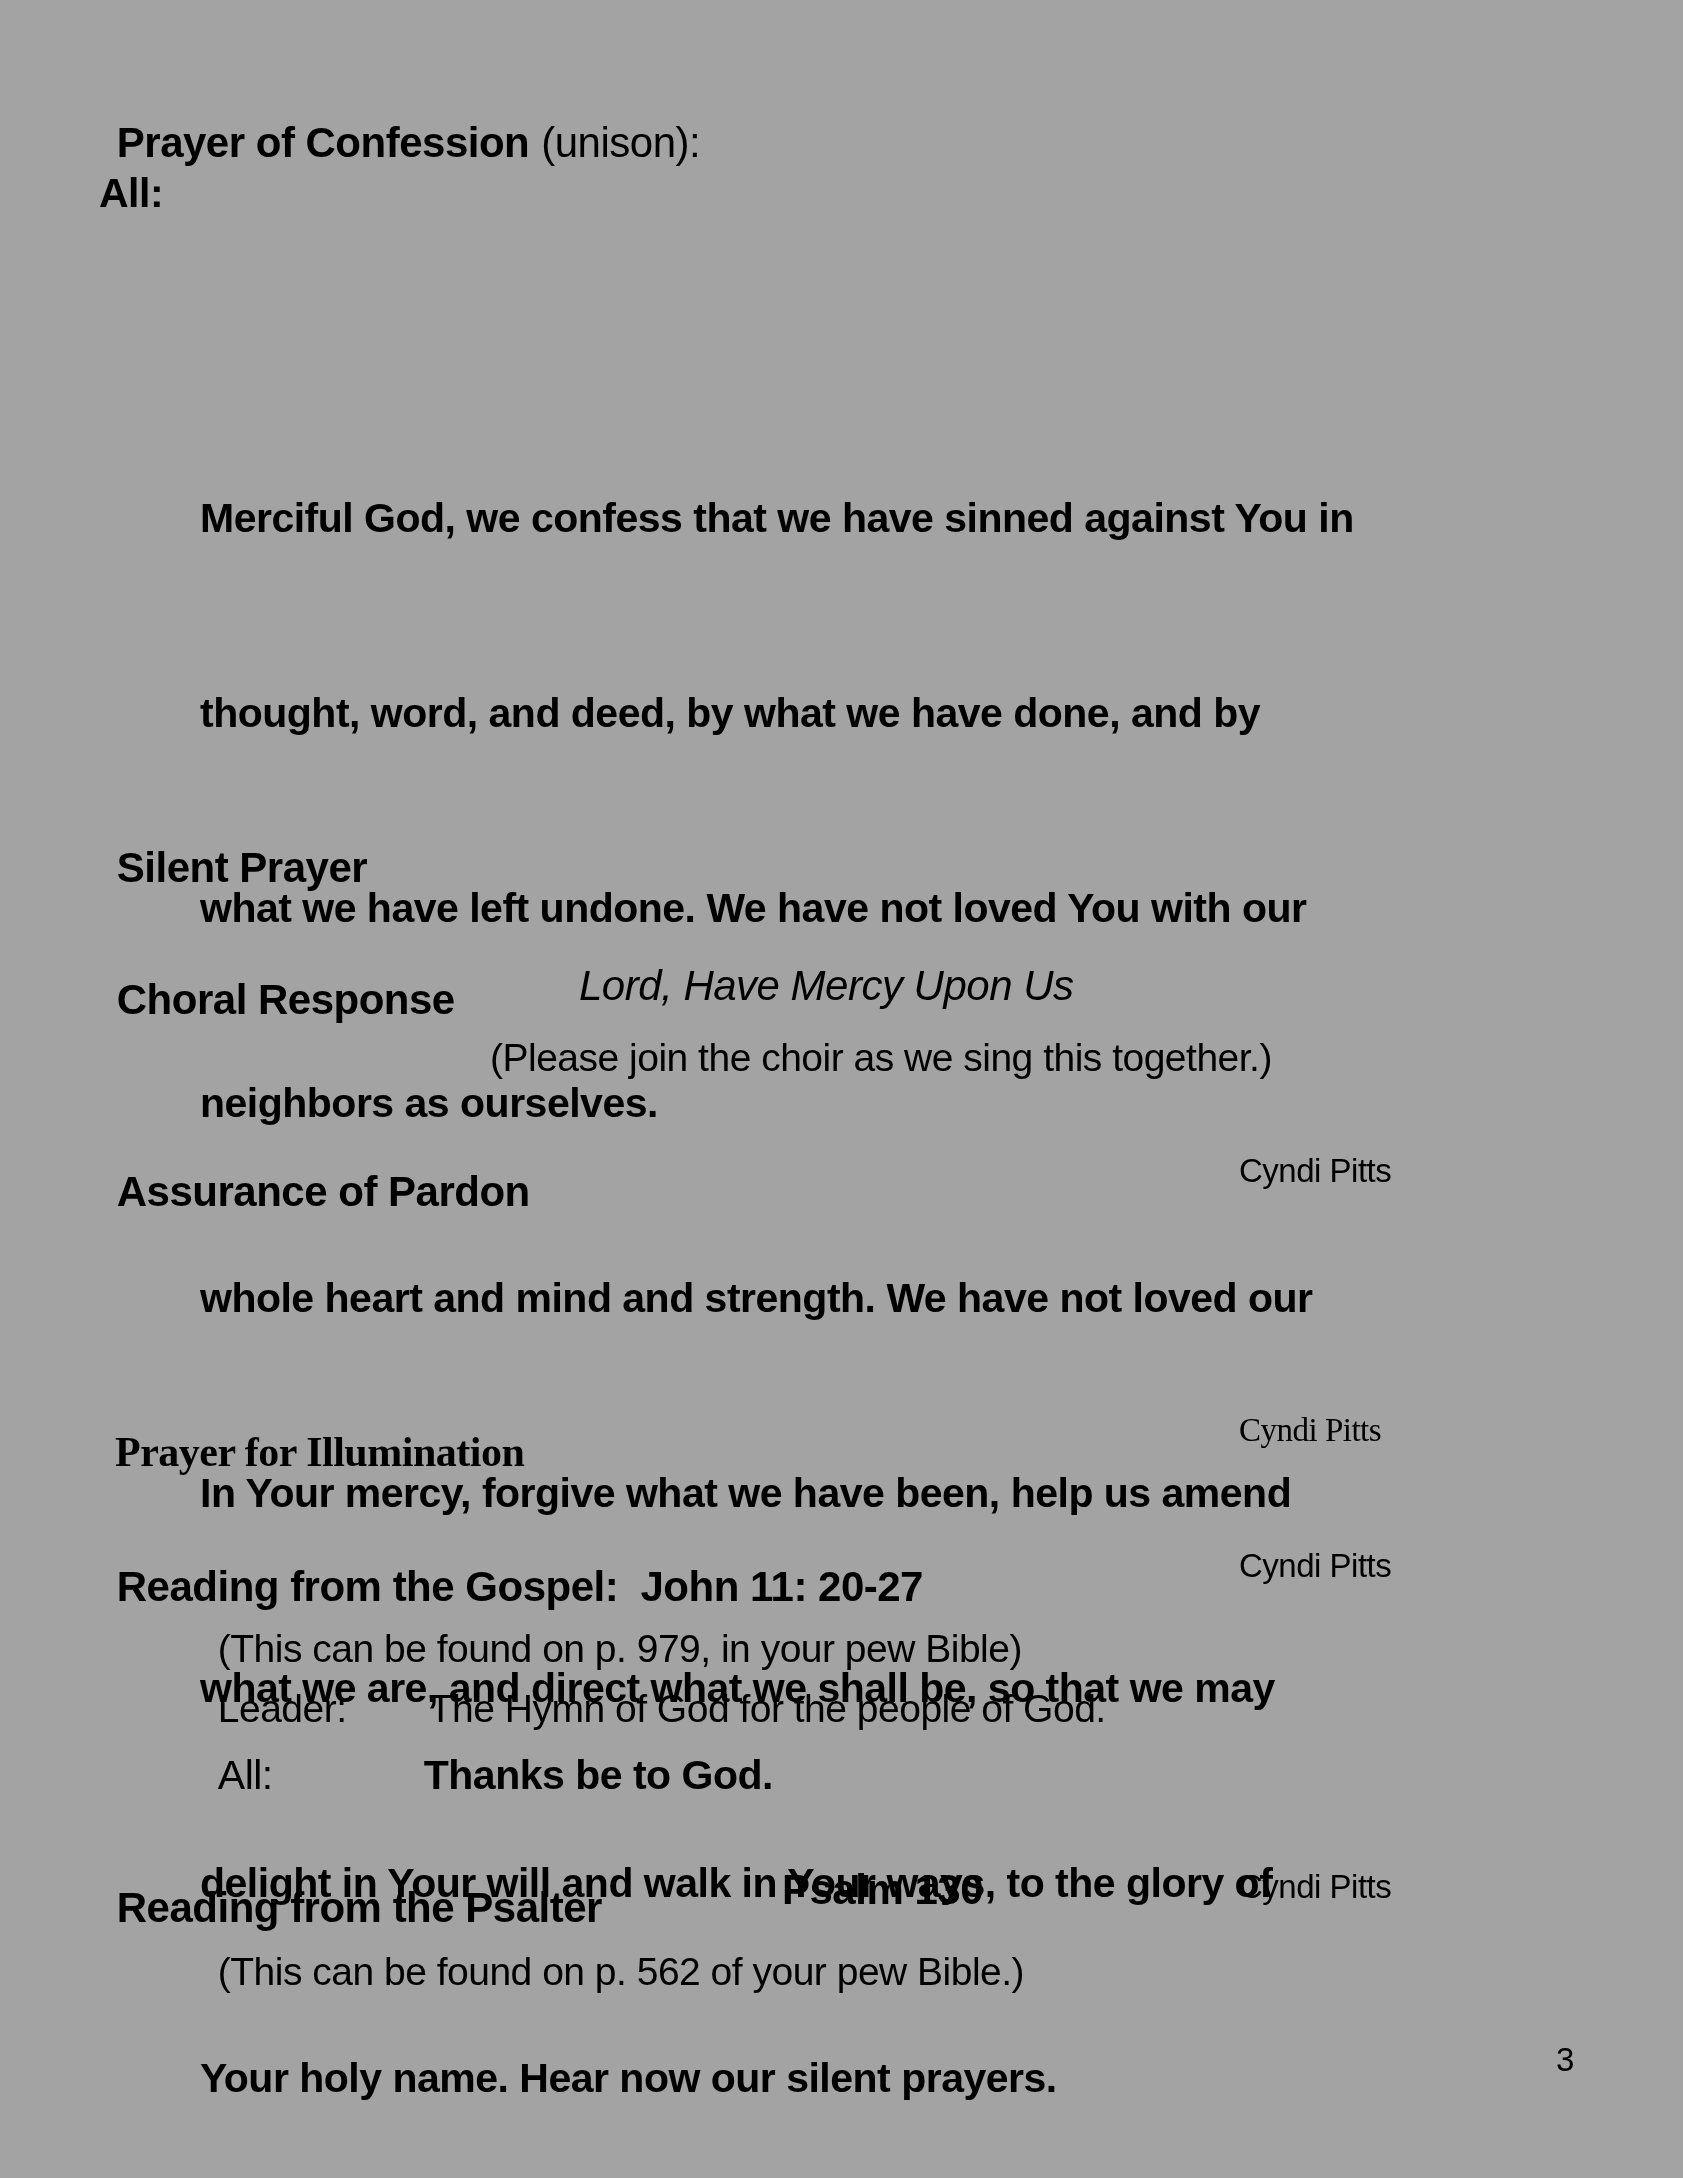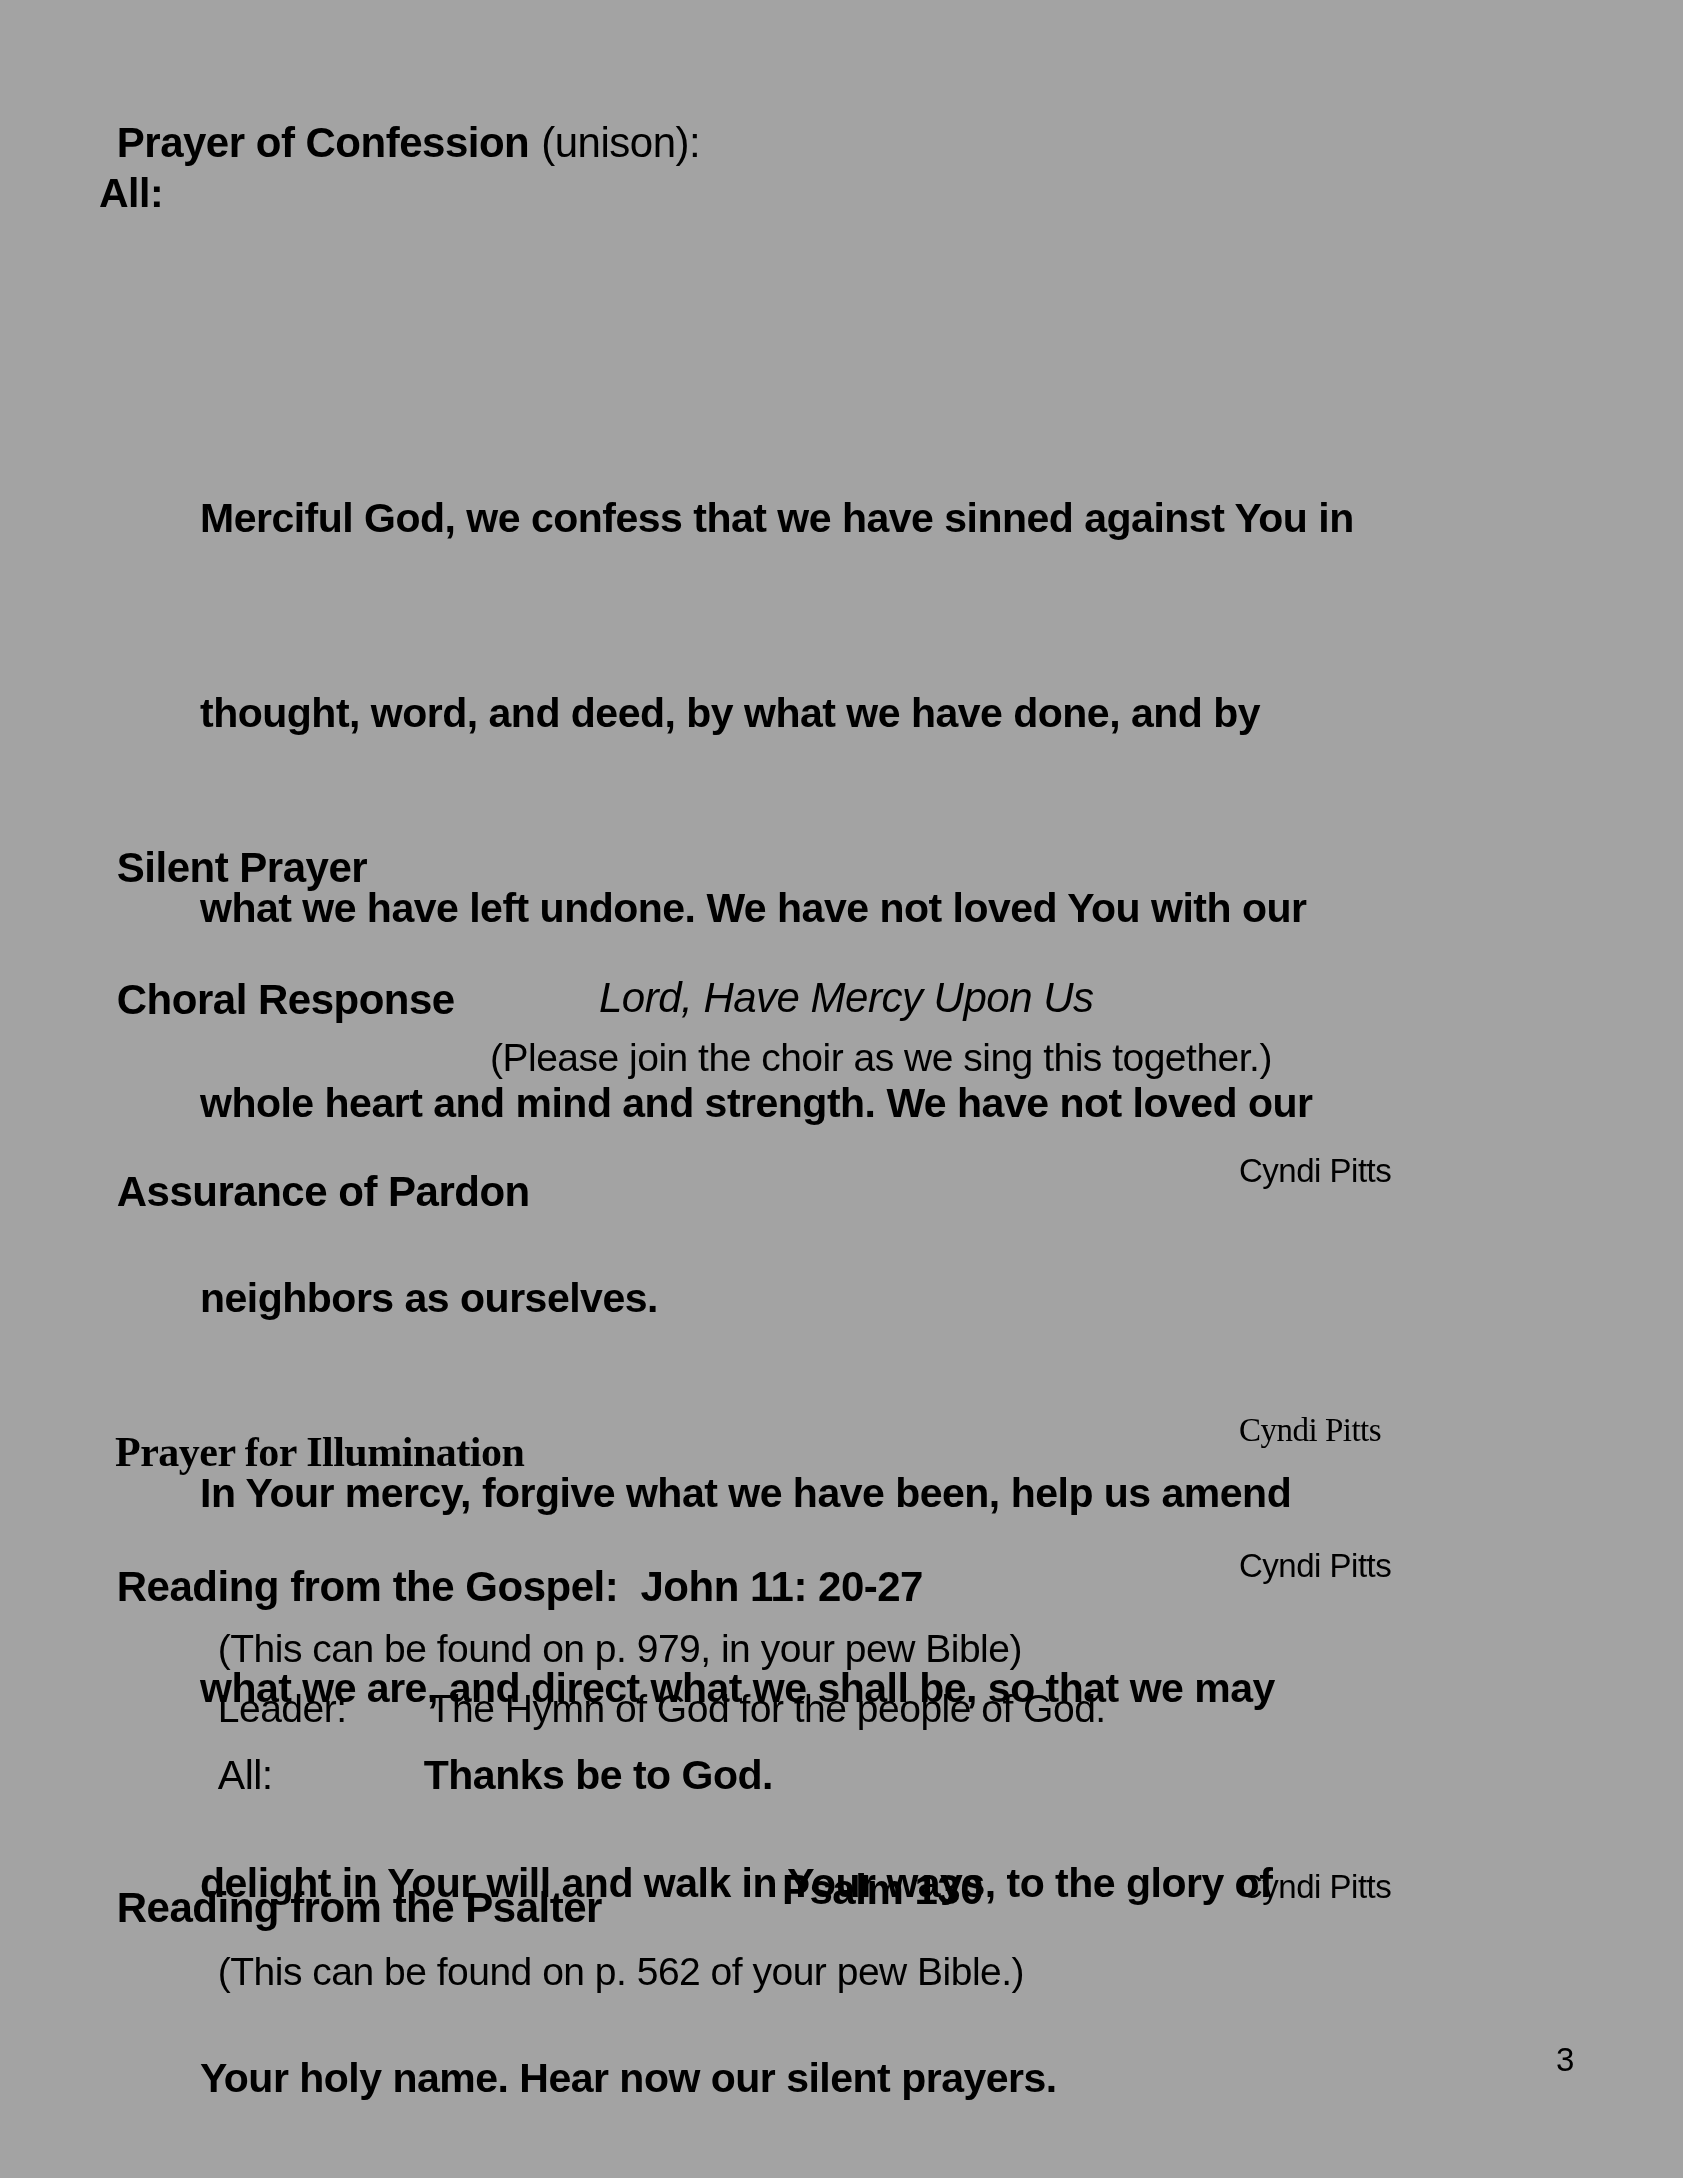--- a/index.html
+++ b/index.html
@@ -65,36 +65,36 @@
   <div class="row" style="top: 101px;">
     <span class="t-head">Prayer of Confession</span><span class="t-head-suffix">(unison):</span>
   </div>
 
   <div id="confession-body">
     <span class="speaker">All:</span>
     <div class="lines">
       <div>Merciful God, we confess that we have sinned against You in</div>
       <div>thought, word, and deed, by what we have done, and by</div>
       <div>what we have left undone. We have not loved You with our</div>
+      <div>neighbors as ourselves.</div>
       <div>whole heart and mind and strength. We have not loved our</div>
-      <div>neighbors as ourselves.</div>
       <div>In Your mercy, forgive what we have been, help us amend</div>
       <div>what we are, and direct what we shall be, so that we may</div>
       <div>delight in Your will and walk in Your ways, to the glory of</div>
       <div>Your holy name. Hear now our silent prayers.</div>
     </div>
   </div>
 
   <div class="row" style="top: 826px;">
     <span class="t-head">Silent Prayer</span>
   </div>
 
   <div class="row" style="top: 958px;">
     <span class="t-head">Choral Response</span>
-    <span class="t-italic abs" style="left: 480px; top: 16px; margin-left: 20px;">Lord, Have Mercy Upon Us</span>
+    <span class="t-italic abs" style="left: 480px; top: 4px;">Lord, Have Mercy Upon Us</span>
   </div>
   <div class="row" style="top: 1024px;">
     <span class="t-note abs" style="left: 391px; top: 12px;">(Please join the choir as we sing this together.)</span>
   </div>
 
   <div class="row" style="top: 1150px;">
     <span class="t-head">Assurance of Pardon</span>
     <span class="t-person">Cyndi Pitts</span>
   </div>
 

